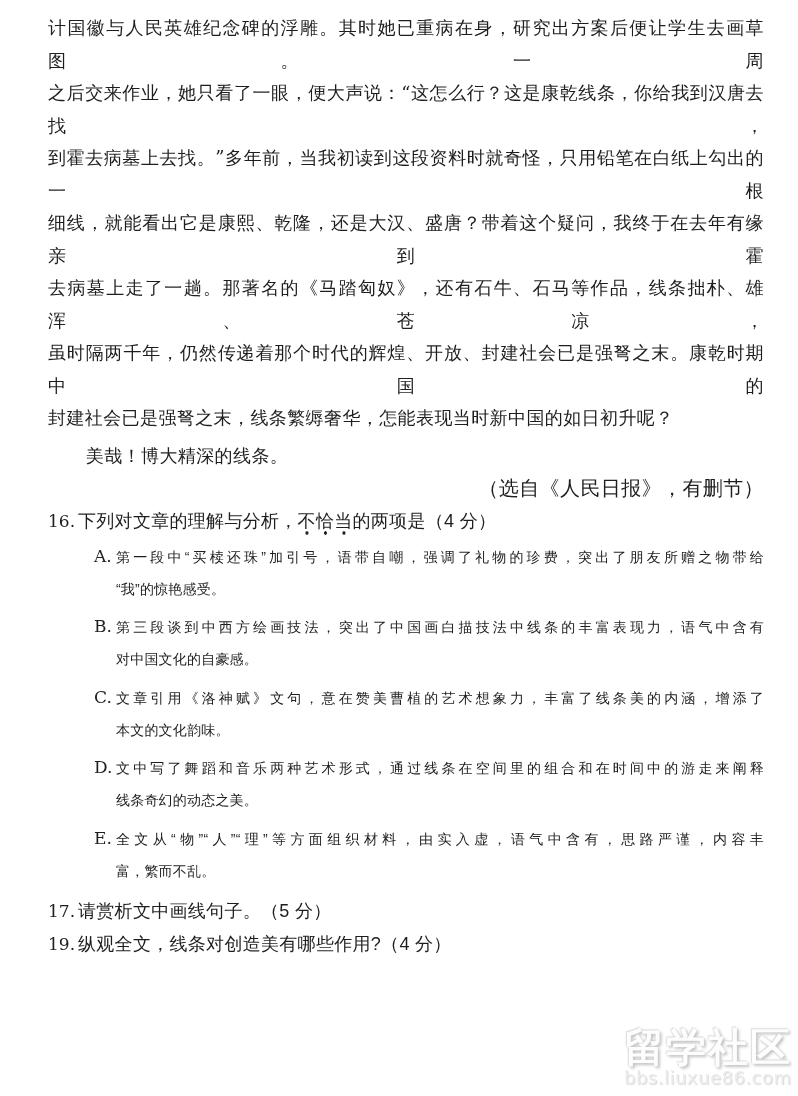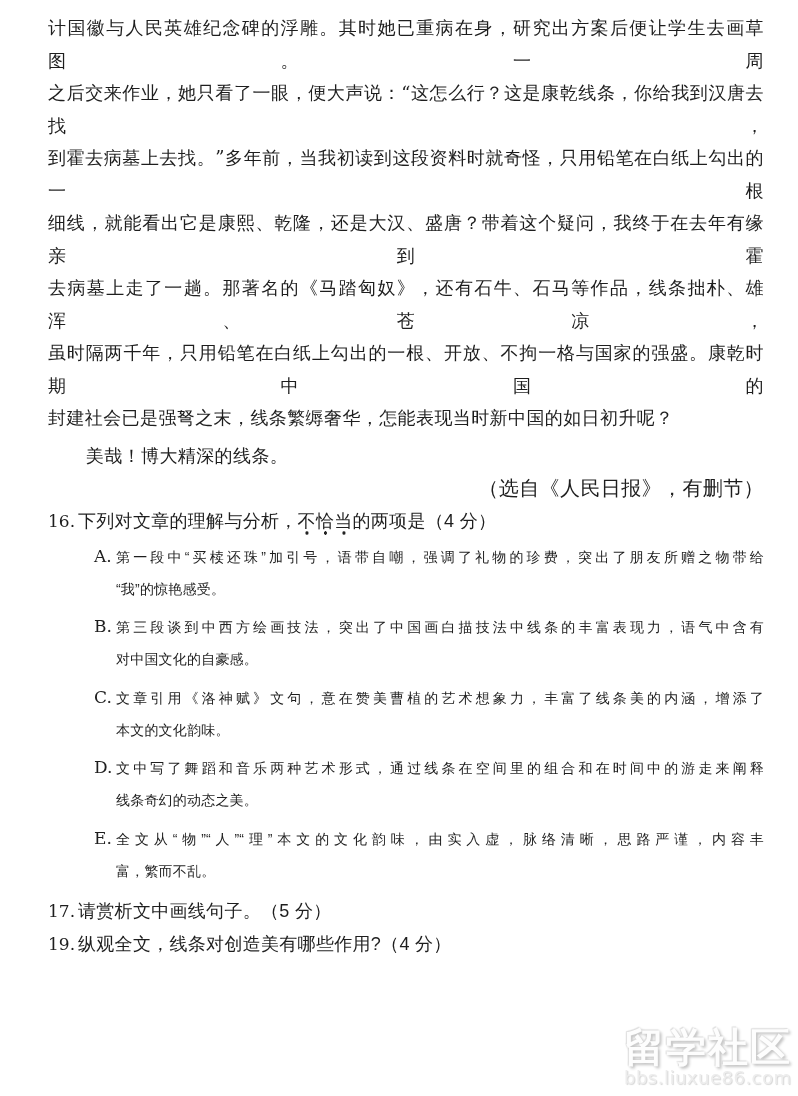--- a/index.html
+++ b/index.html
@@ -118,21 +118,21 @@
 <body>
 
 <div class="page">
 
   <div class="passage">
     <div class="p-line fill">计国徽与人民英雄纪念碑的浮雕。其时她已重病在身，研究出方案后便让学生去画草图。一周</div>
     <div class="p-line fill">之后交来作业，她只看了一眼，便大声说：“这怎么行？这是康乾线条，你给我到汉唐去找，</div>
     <div class="p-line fill">到霍去病墓上去找。”多年前，当我初读到这段资料时就奇怪，只用铅笔在白纸上勾出的一根</div>
     <div class="p-line fill">细线，就能看出它是康熙、乾隆，还是大汉、盛唐？带着这个疑问，我终于在去年有缘亲到霍</div>
     <div class="p-line fill">去病墓上走了一趟。那著名的《马踏匈奴》，还有石牛、石马等作品，线条拙朴、雄浑、苍凉，</div>
-    <div class="p-line fill">虽时隔两千年，只用铅笔在白纸上勾出的一根、开放、不拘一格与国家的强盛。康乾时期中国的</div>
+    <div class="p-line fill">虽时隔两千年，仍然传递着那个时代的辉煌、开放、封建社会已是强弩之末。康乾时期中国的</div>
     <div class="p-line">封建社会已是强弩之末，线条繁缛奢华，怎能表现当时新中国的如日初升呢？</div>
     <div class="p-line indent">美哉！博大精深的线条。</div>
     <div class="p-line source">（选自《人民日报》，有删节）</div>
   </div>
 
   <div class="qrow q16">
     <span class="qnum">16.</span>
     <span class="qtext"><span>下列对文章的理解与分析，</span><span class="emph">不恰当</span><span>的两项是（4 分）</span></span>
   </div>
 
@@ -161,21 +161,21 @@
     <div class="opt">
       <span class="optlabel">D.</span>
       <span class="optbody">
         <span class="optline fill">文中写了舞蹈和音乐两种艺术形式，通过线条在空间里的组合和在时间中的游走来阐释</span>
         <span class="optline">线条奇幻的动态之美。</span>
       </span>
     </div>
     <div class="opt">
       <span class="optlabel">E.</span>
       <span class="optbody">
-        <span class="optline fill">全文从“物”“人”“理”本文的文化韵味，由实入虚，脉络清晰，思路严谨，内容丰</span>
+        <span class="optline fill">全文从“物”“人”“理”等方面组织材料，由实入虚，语气中含有，思路严谨，内容丰</span>
         <span class="optline">富，繁而不乱。</span>
       </span>
     </div>
   </div>
 
   <div class="qs-block">
     <div class="qrow">
       <span class="qnum">17.</span>
       <span class="qtext">请赏析文中画线句子。（5 分）</span>
     </div>

